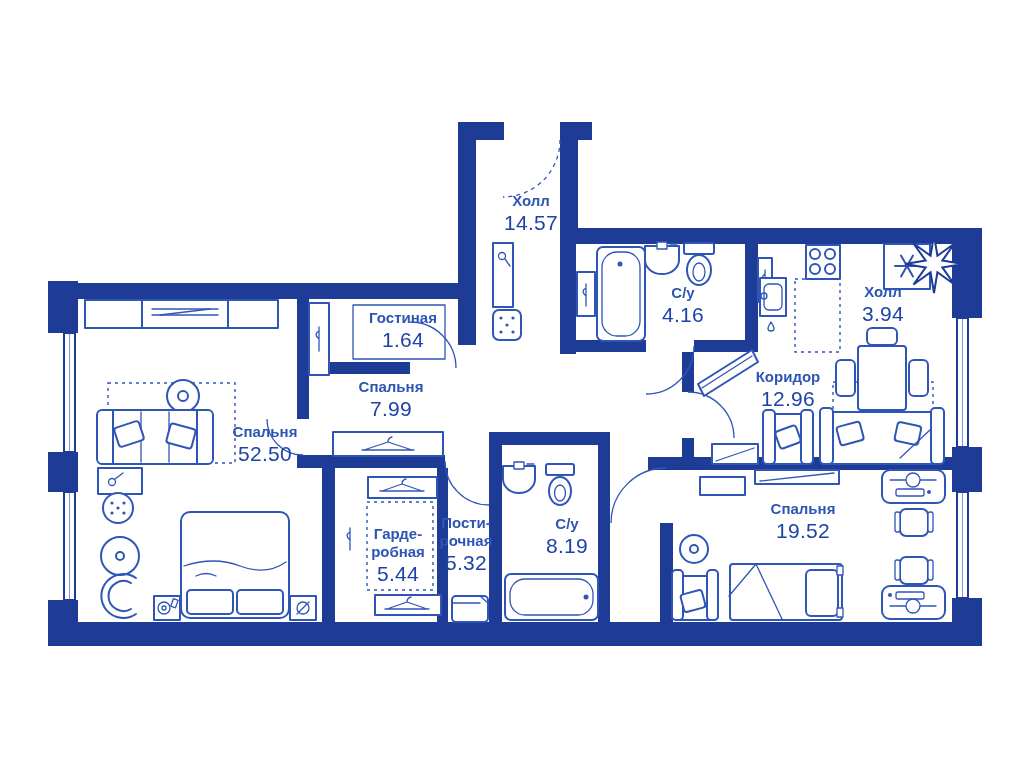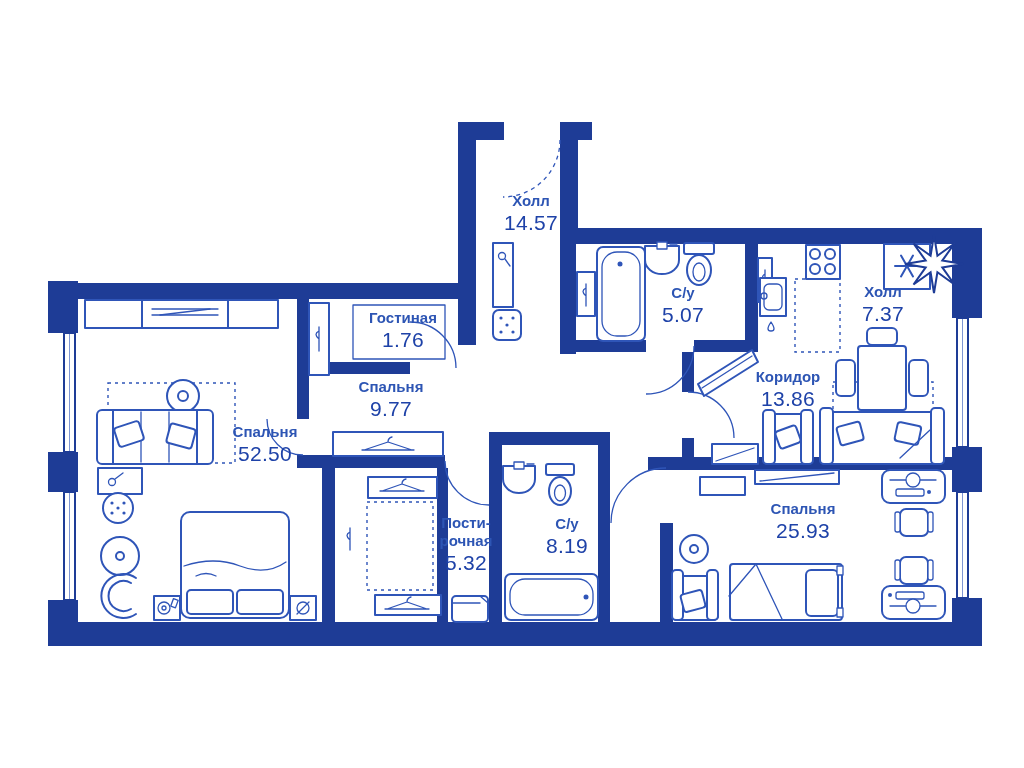--- a/index.html
+++ b/index.html
@@ -356,48 +356,53 @@
     </g>
   </g>
 </svg>
 
   <div class="room-label" style="left:531px;top:214px">
     <span class="rname">Холл</span>
     <span class="rarea">14.57</span>
   </div>
   <div class="room-label" style="left:403px;top:331px">
     <span class="rname">Гостиная</span>
-    <span class="rarea">1.76</span>
+    <span class="rarea">1.64</span>
   </div>
   <div class="room-label" style="left:391px;top:400px">
     <span class="rname">Спальня</span>
-    <span class="rarea">9.77</span>
+    <span class="rarea">7.99</span>
   </div>
   <div class="room-label" style="left:265px;top:445px">
     <span class="rname">Спальня</span>
     <span class="rarea">52.50</span>
   </div>
   <div class="room-label" style="left:683px;top:306px">
     <span class="rname">С/у</span>
-    <span class="rarea">5.07</span>
+    <span class="rarea">4.16</span>
   </div>
   <div class="room-label" style="left:883px;top:305px">
     <span class="rname">Холл</span>
-    <span class="rarea">7.37</span>
+    <span class="rarea">3.94</span>
   </div>
   <div class="room-label" style="left:788px;top:390px">
     <span class="rname">Коридор</span>
-    <span class="rarea">13.86</span>
+    <span class="rarea">12.96</span>
+  </div>
+  <div class="room-label" style="left:398px;top:556px">
+    <span class="rname">Гарде-
+робная</span>
+    <span class="rarea">5.44</span>
   </div>
   <div class="room-label" style="left:466px;top:545px">
     <span class="rname">Пости-
 рочная</span>
     <span class="rarea">5.32</span>
   </div>
   <div class="room-label" style="left:567px;top:537px">
     <span class="rname">С/у</span>
     <span class="rarea">8.19</span>
   </div>
   <div class="room-label" style="left:803px;top:522px">
     <span class="rname">Спальня</span>
-    <span class="rarea">25.93</span>
+    <span class="rarea">19.52</span>
   </div>
 </div>
 
 </body></html>

